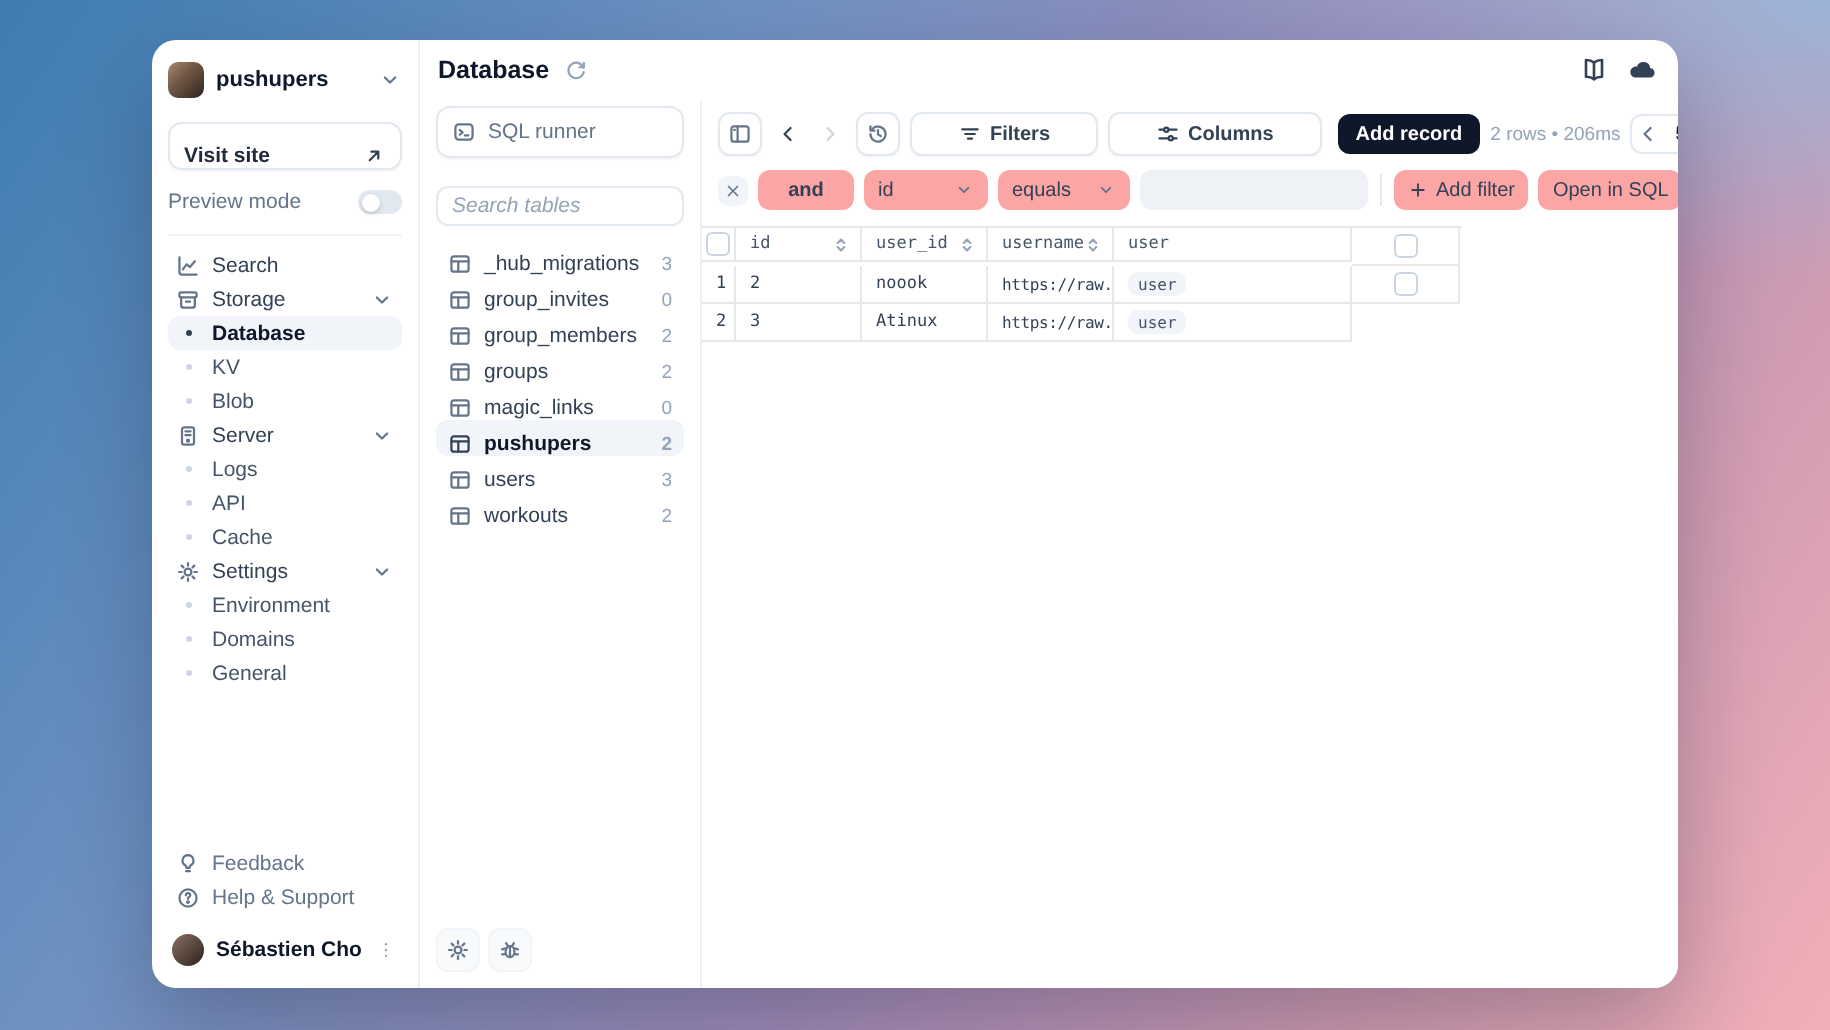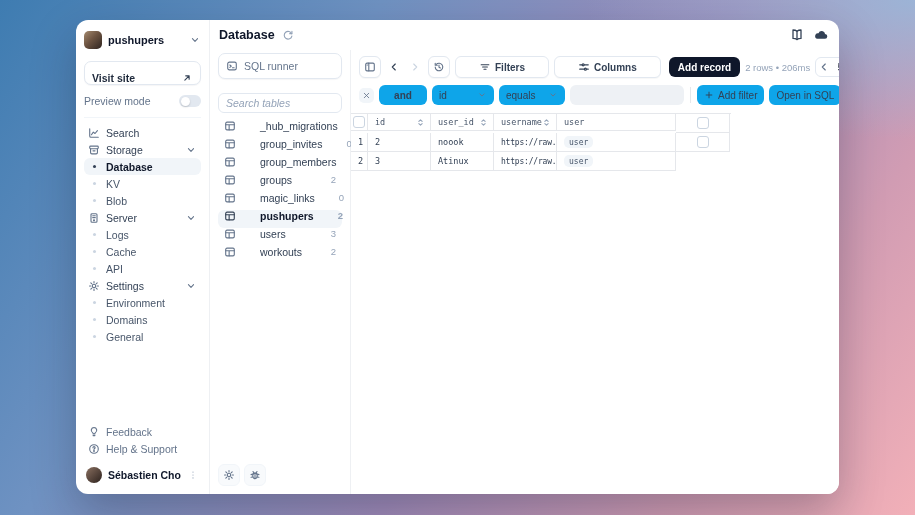--- a/index.html
+++ b/index.html
@@ -60,42 +60,42 @@
   .main-body{flex:1;display:flex;min-height:0;}
 
   
   .panel{width:141px;flex:none;border-right:1px solid #eef0f3;display:flex;flex-direction:column;padding:3px 8px 8px;box-sizing:border-box;}
   .sql-runner{height:24px;border:1px solid #e2e8f0;border-radius:7px;background:#fff;display:flex;align-items:center;gap:6px;
     padding:0 7px;font-size:10.5px;color:#64748b;cursor:pointer;box-shadow:0 1px 1px rgba(15,23,42,.04);}
   .search-tables{margin-top:14px;height:20px;border:1px solid #e2e8f0;border-radius:6px;padding:0 7px;font-size:10.5px;
     color:#334155;font-family:"Liberation Sans",sans-serif;outline:none;width:100%;box-sizing:border-box;font-style:italic;}
   .search-tables::placeholder{color:#94a3b8;}
   .tlist{margin-top:7px;display:flex;flex-direction:column;}
-  .titem{display:flex;align-items:flex-start;gap:24px;height:18px;padding:0 6px;border-radius:6px;font-size:10.5px;color:#334155;cursor:pointer;}
+  .titem{display:flex;align-items:flex-end;gap:6px;height:18px;padding:0 6px;border-radius:6px;font-size:10.5px;color:#334155;cursor:pointer;}
   .titem .cnt{margin-left:auto;color:#94a3b8;font-size:9.5px;}
   .titem.active{background:#f1f5f9;color:#0f172a;font-weight:700;}
   .panel-bottom{display:flex;gap:4px;}
   .mini-btn{width:20px;height:20px;border-radius:6px;background:#f8fafc;border:1px solid #f1f5f9;display:flex;align-items:center;justify-content:center;cursor:pointer;}
 
   
   .content{flex:1;display:flex;flex-direction:column;min-width:0;background:#fff;}
   .toolbar{display:flex;align-items:center;gap:5px;padding:6px 8px 5px;overflow:hidden;flex:none;}
   .icon-btn{width:20px;height:20px;border:1px solid #e2e8f0;border-radius:6px;background:#fff;display:flex;align-items:center;justify-content:center;cursor:pointer;flex:none;box-shadow:0 1px 1px rgba(15,23,42,.03);}
   .ghost-btn{width:16px;height:20px;border:none;background:transparent;display:flex;align-items:center;justify-content:center;cursor:pointer;flex:none;}
   .btn{height:20px;border:1px solid #e2e8f0;border-radius:6px;background:#fff;display:flex;align-items:center;gap:4px;
     padding:0 23px;font-size:10px;font-weight:600;color:#334155;cursor:pointer;flex:none;box-shadow:0 1px 1px rgba(15,23,42,.03);}
   .btn-dark{height:20px;border:none;border-radius:6px;background:#0f172a;color:#fff;font-size:10px;font-weight:600;
     display:flex;align-items:center;padding:0 9px;cursor:pointer;flex:none;margin-left:3px;}
   .tb-right{margin-left:auto;display:flex;align-items:center;gap:5px;}
   .stats{font-size:9.5px;color:#94a3b8;white-space:nowrap;}
   .pager{display:flex;align-items:center;border:1px solid #e2e8f0;border-radius:6px;height:20px;box-sizing:border-box;background:#fff;}
   .pager-val{width:22px;border:none;outline:none;text-align:center;font-size:10px;font-weight:700;color:#0f172a;background:transparent;font-family:"Liberation Sans",sans-serif;padding:0;}
 
   .filterbar{display:flex;align-items:center;gap:5px;padding:2px 8px 8px;overflow:hidden;flex:none;}
-  .chip{height:20px;border-radius:6px;background:#0ea5e9;display:flex;align-items:center;gap:4px;padding:0 7px;
+  .chip{height:20px;border-radius:6px;background:#fca5a5;display:flex;align-items:center;gap:4px;padding:0 7px;
     font-size:10px;color:#334155;cursor:pointer;flex:none;}
   .chip.sel{justify-content:space-between;}
   .x-btn{width:15px;height:15px;border-radius:5px;background:#f1f5f9;display:flex;align-items:center;justify-content:center;cursor:pointer;flex:none;}
   .conj{width:34px;justify-content:center;font-weight:600;}
   .sel-col{width:62px;box-sizing:border-box;}
   .sel-op{width:66px;box-sizing:border-box;}
   .fval{flex:1;max-width:100px;height:20px;border:none;border-radius:6px;background:#eef1f5;outline:none;padding:0 7px;font-size:10px;}
   .vsep{width:1px;height:16px;background:#e5e7eb;flex:none;margin:0 1px;}
 
   .datatable{display:grid;grid-template-columns:17px 63px 63px 63px 119px 54px;width:380px;border-top:1px solid #e5e7eb;flex:none;}
@@ -189,27 +189,27 @@
         <div class="nav-item sub">
           <span class="dotbox">
               <span class="dot"></span>
             </span>
           <span>Logs</span>
         </div>
         <div class="nav-item sub">
           <span class="dotbox">
               <span class="dot"></span>
             </span>
+          <span>API</span>
+        </div>
+        <div class="nav-item sub">
+          <span class="dotbox">
+              <span class="dot"></span>
+            </span>
           <span>Cache</span>
-        </div>
-        <div class="nav-item sub">
-          <span class="dotbox">
-              <span class="dot"></span>
-            </span>
-          <span>API</span>
         </div>
         <div class="nav-item">
           <svg class="ic" viewBox="0 0 14 14">
               <circle cx="7" cy="7" r="2"></circle>
               <path d="M7 1.8v1.5M7 10.7v1.5M1.8 7h1.5M10.7 7h1.5M3.3 3.3l1.1 1.1M9.6 9.6l1.1 1.1M10.7 3.3L9.6 4.4M4.4 9.6l-1.1 1.1"></path>
             </svg>
           <span>Settings</span>
           <svg class="ic chev-r" viewBox="0 0 14 14">
               <path d="M4 5.5l3 3 3-3"></path>
             </svg>

